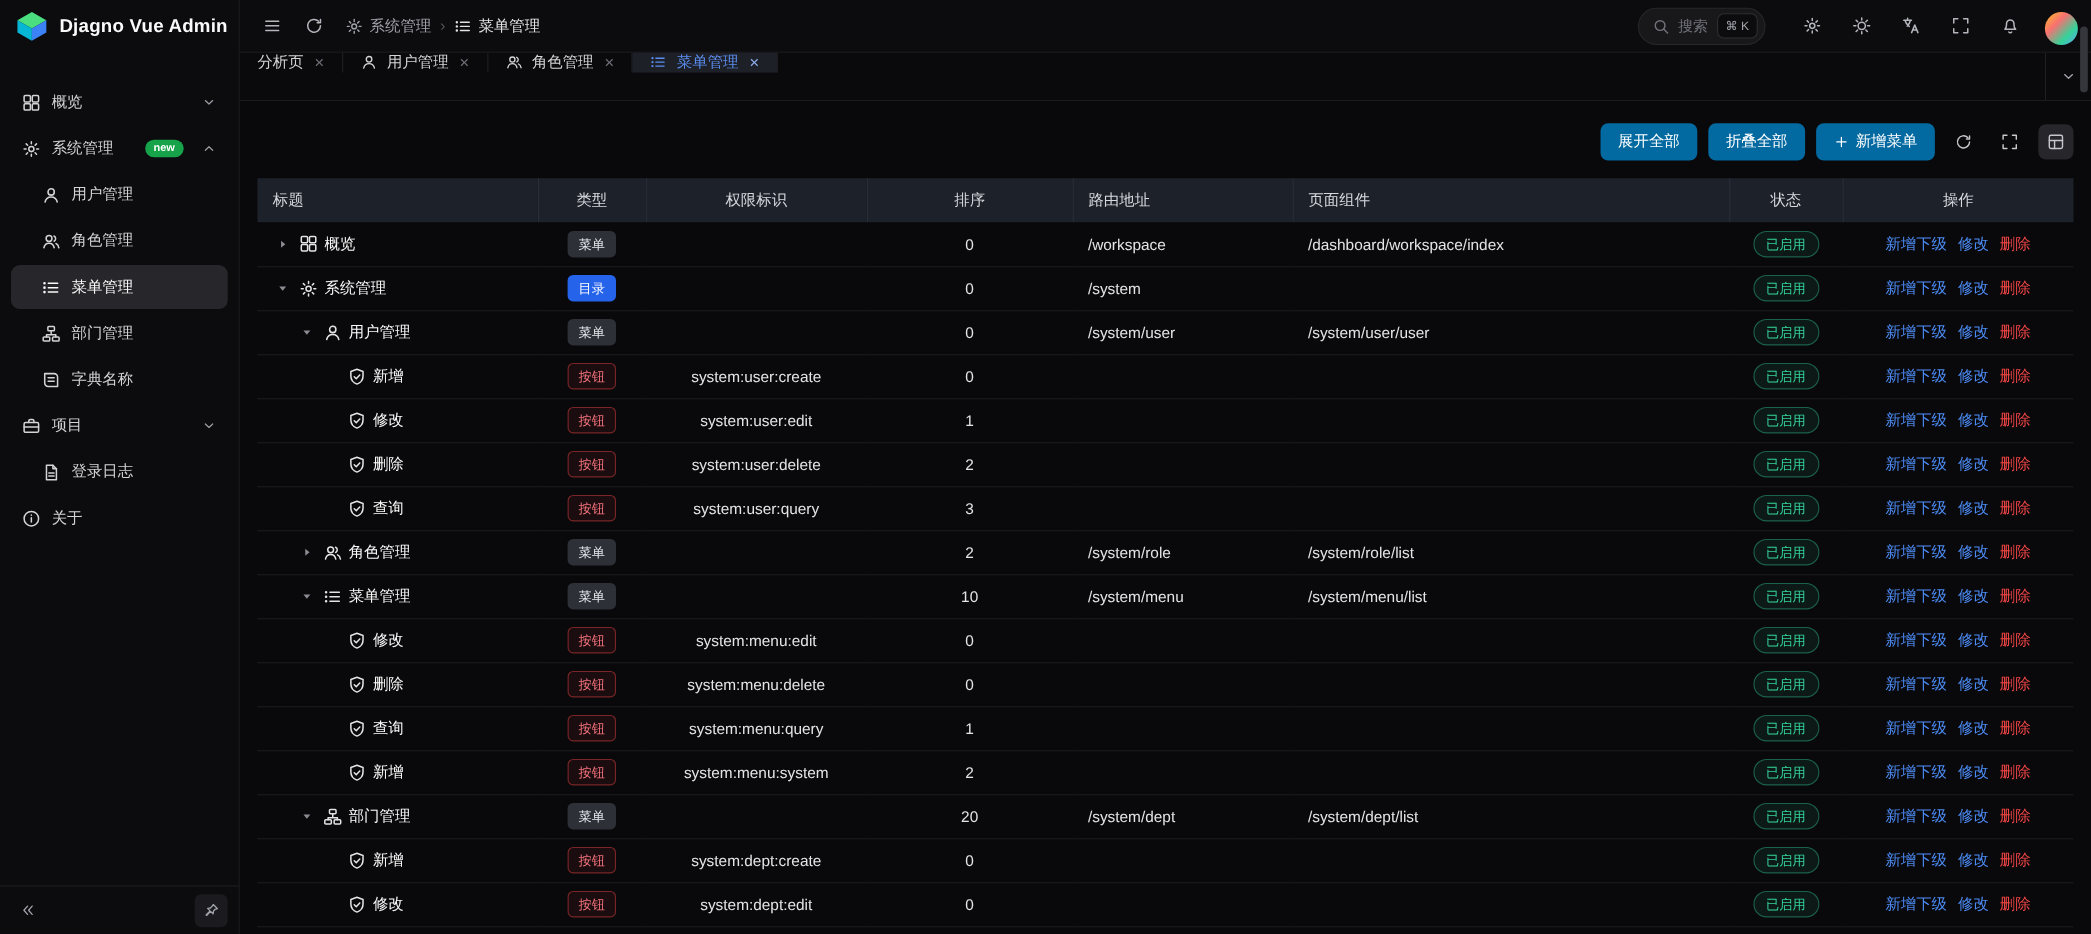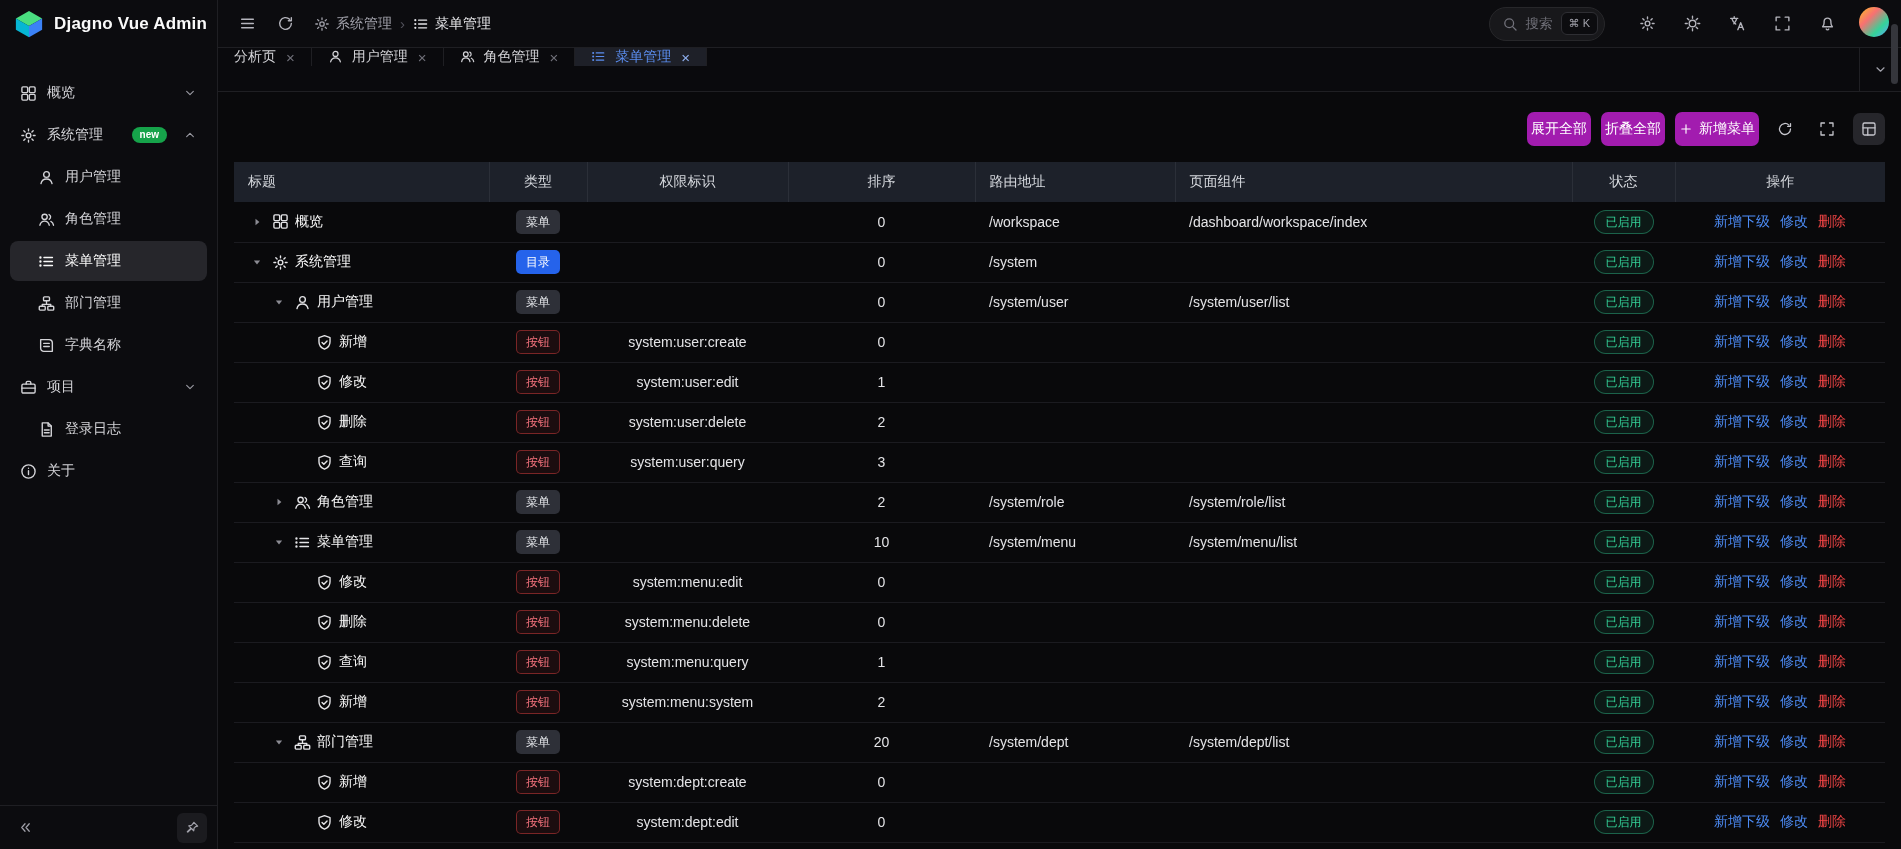--- a/index.html
+++ b/index.html
@@ -34,42 +34,42 @@
   
   .topbar { height:48px; display:flex; align-items:center; padding:0 12px; gap:4px; border-bottom:1px solid #1f1f23; background:#0c0c0f; flex-shrink:0; }
   .icon-btn { width:34px; height:34px; display:inline-flex; align-items:center; justify-content:center; color:#b5b5bd; border-radius:8px; cursor:pointer; flex-shrink:0; }
   .icon-btn svg { width:17px; height:17px; }
   .crumbs { display:flex; align-items:center; gap:8px; margin-left:8px; }
   .crumb { display:flex; align-items:center; gap:6px; color:#e4e4e7; cursor:pointer; }
   .crumb.dim { color:#a1a1aa; }
   .cicon { display:inline-flex; width:16px; height:16px; }
   .cicon svg { width:16px; height:16px; }
   .crumb-sep { color:#52525b; font-size:15px; }
-  .topbar-right { margin-left:auto; display:flex; align-items:flex-start; gap:11px; }
+  .topbar-right { margin-left:auto; display:flex; align-items:flex-end; gap:11px; }
   .search-pill { display:flex; align-items:center; gap:8px; background:#18181b; border:1px solid #27272a; border-radius:999px; height:34px; padding:0 6px 0 12px; color:#71717a; cursor:pointer; margin-right:14px; }
   .search-text { font-size:13.5px; }
   .kbd { background:#0c0c0f; border:1px solid #2e2e33; border-radius:6px; font-size:11px; padding:4px 7px; color:#a1a1aa; white-space:nowrap; }
   .avatar { width:30px; height:30px; border-radius:50%; background:linear-gradient(135deg,#fbbf24 0%,#f87171 35%,#34d399 70%,#60a5fa 100%); margin-left:4px; cursor:pointer; flex-shrink:0; }
 
   
   .tabbar { height:44px; display:flex; align-items:stretch; border-bottom:1px solid #1f1f23; background:#0a0a0d; flex-shrink:0; }
   .tab-list { display:flex; align-items:flex-start; }
   .tab { display:flex; align-items:center; gap:8px; padding:0 16px; border-right:1px solid #1f1f23; color:#d4d4d8; font-size:14px; cursor:pointer; white-space:nowrap; }
   .tab.active { background:#1e2028; color:#5b8def; }
   .tab .cicon svg { width:15px; height:15px; }
   .tab-close { color:#71717a; font-size:15px; line-height:1; margin-left:2px; cursor:pointer; }
   .tab.active .tab-close { color:#8fb0f0; }
   .tabbar-spacer { flex:1; }
   .tabbar-btn { width:42px; border-left:1px solid #1f1f23; display:flex; align-items:center; justify-content:center; color:#a1a1aa; cursor:pointer; }
   .tabbar-btn svg { width:15px; height:15px; }
 
   
   .content { flex:1; padding:12px 16px 0; display:flex; flex-direction:column; min-height:0; background:#09090b; }
   .toolbar { display:flex; justify-content:flex-end; align-items:center; gap:10px; margin:8px 0 16px; }
-  .btn-blue { background:#a21caf; color:#fff; height:34px; padding:0 4px; border:none; border-radius:7px; font-size:14px; display:inline-flex; align-items:center; gap:6px; cursor:pointer; font-family:inherit; }
+  .btn-blue { background:#0369a1; color:#fff; height:34px; padding:0 16px; border:none; border-radius:7px; font-size:14px; display:inline-flex; align-items:center; gap:6px; cursor:pointer; font-family:inherit; }
   .btn-blue .cicon { width:14px; height:14px; }
   .btn-blue .cicon svg { width:14px; height:14px; }
   .tool-icon { width:32px; height:32px; display:inline-flex; align-items:center; justify-content:center; color:#c6c6cd; border-radius:7px; cursor:pointer; }
   .tool-icon svg { width:16px; height:16px; }
   .tool-icon.boxed { background:#26262b; }
 
   
   table { width:100%; border-collapse:collapse; table-layout:fixed; }
   thead th { background:#1d212a; height:40px; font-weight:500; color:#d6d9de; text-align:left; padding:0 14px; font-size:14px; border-right:1px solid #2b2f38; white-space:nowrap; }
   thead th:last-child { border-right:none; }
@@ -484,21 +484,21 @@
                       <path d="M2.8 13.8c.6-2.9 2.8-4.4 5.2-4.4s4.6 1.5 5.2 4.4"></path>
                     </svg>
                   </span>
                   <span>用户管理</span>
                 </div>
               </td>
               <td class="center"><span class="chip chip-menu">菜单</span></td>
               <td class="center"></td>
               <td class="center">0</td>
               <td>/system/user</td>
-              <td>/system/user/list</td>
+              <td>/system/user/user</td>
               <td class="center"><span class="chip chip-on">已启用</span></td>
               <td class="center"><a class="op-link op-blue">新增下级</a><a class="op-link op-blue">修改</a><a class="op-link op-red">删除</a></td>
             </tr>
             <tr>
               <td>
                 <div class="title-cell" style="padding-left:44px">
                   <span class="caret-box"></span>
                   <span class="row-icon">
                     <svg viewBox="0 0 16 16" fill="none" stroke="currentColor" stroke-width="1.3" stroke-linecap="round" stroke-linejoin="round">
                       <path d="M8 1.6l5.2 1.9v3.9c0 3.3-2.1 5.8-5.2 6.9-3.1-1.1-5.2-3.6-5.2-6.9V3.5z"></path>

